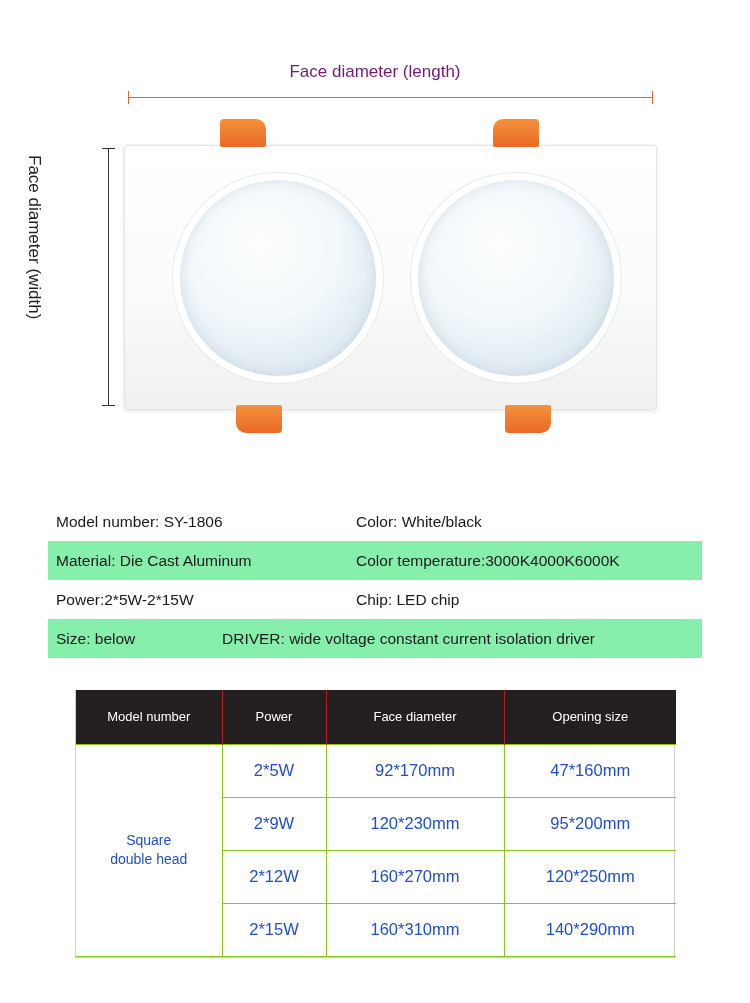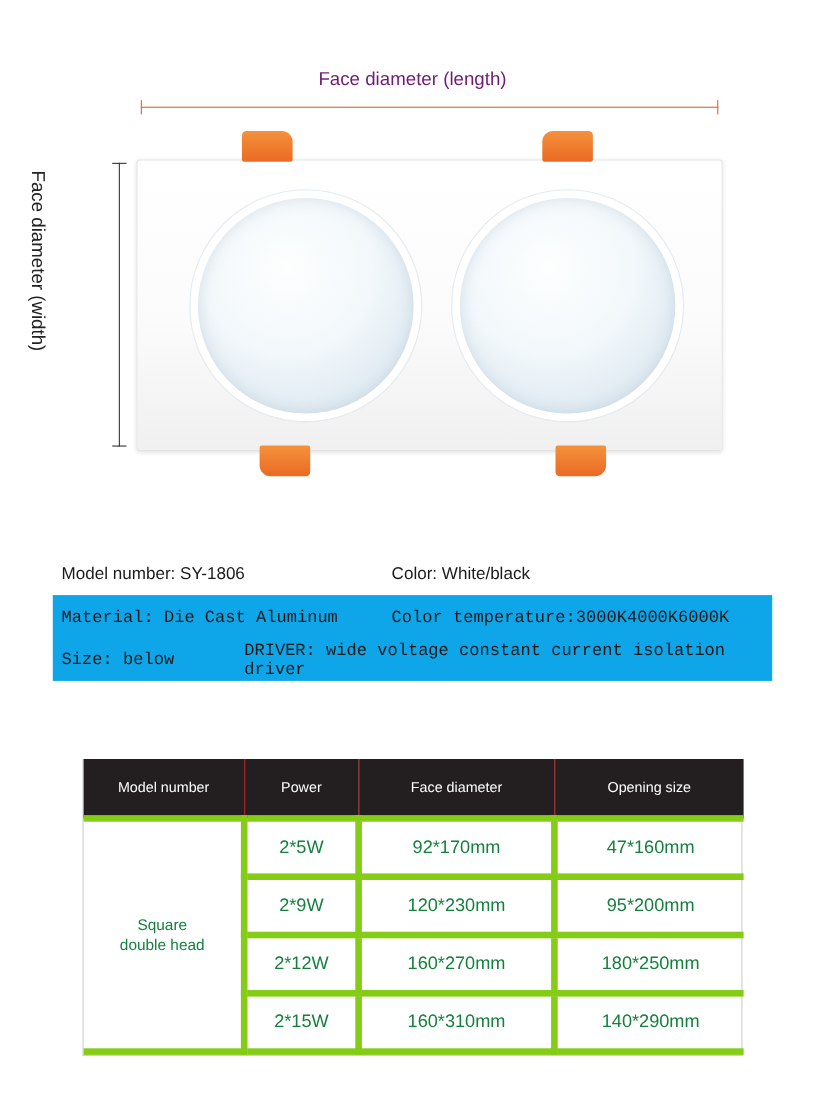--- a/index.html
+++ b/index.html
@@ -122,21 +122,21 @@
     left: 48px;
     width: 654px;
     font-size: 15.5px;
   }
   .spec-row {
     display: flex;
     align-items: center;
     height: 39px;
     padding-left: 8px;
   }
-  .spec-row.shaded { background: #0ea5e9; font-family: Liberation Mono, monospace; }
+  .spec-row.shaded { background: #86efac; }
   .spec-cell-a { width: 300px; }
   .spec-cell-b { flex: 1; }
   .spec-row .sub { padding-left: 6px; }
 
   
   .table-wrap {
     position: absolute;
     top: 690px;
     left: 75px;
     width: 600px;
@@ -152,25 +152,25 @@
     background: #231f20;
     color: #ffffff;
     font-weight: normal;
     font-size: 13px;
     height: 54px;
     border-right: 1px solid #b91c1c;
     padding: 0 6px;
   }
   thead th:last-child { border-right: none; }
   tbody td {
-    border: 6px solid #84cc16;
+    border: 1px solid #84cc16;
     height: 53px;
     text-align: center;
     font-size: 16.5px;
-    color: #15803d;
+    color: #1d4ed8;
     margin-top: 20px;
   }
   tbody td.modelcell {
     font-size: 14px;
     line-height: 1.35;
     border-left: none;
   }
   tbody tr td:last-child { border-right: none; }
   .col1 { width: 146px; }
   .col2 { width: 104px; }
@@ -205,20 +205,24 @@
   <div class="spec-row">
     <div class="spec-cell-a">Model number: SY-1806</div>
     <div class="spec-cell-b">Color: White/black</div>
   </div>
 
   <div class="spec-row shaded">
     <div class="spec-cell-a">Material: Die Cast Aluminum</div>
     <div class="spec-cell-b">Color temperature:3000K4000K6000K</div>
   </div>
 
+  <div class="spec-row">
+    <div class="spec-cell-a">Power:2*5W-2*15W</div>
+    <div class="spec-cell-b">Chip: LED chip</div>
+  </div>
 
   <div class="spec-row shaded">
     <div class="spec-cell-a" style="width:160px">Size: below</div>
     <div class="spec-cell-b sub">DRIVER: wide voltage constant current isolation driver</div>
   </div>
 </div>
 
 <div class="table-wrap">
   <table>
     <colgroup>
@@ -246,21 +250,21 @@
         <td>47*160mm</td>
       </tr>
       <tr>
         <td>2*9W</td>
         <td>120*230mm</td>
         <td>95*200mm</td>
       </tr>
       <tr>
         <td>2*12W</td>
         <td>160*270mm</td>
-        <td>180*250mm</td>
+        <td>120*250mm</td>
       </tr>
       <tr>
         <td>2*15W</td>
         <td>160*310mm</td>
         <td>140*290mm</td>
       </tr>
     </tbody>
   </table>
 </div>
 

